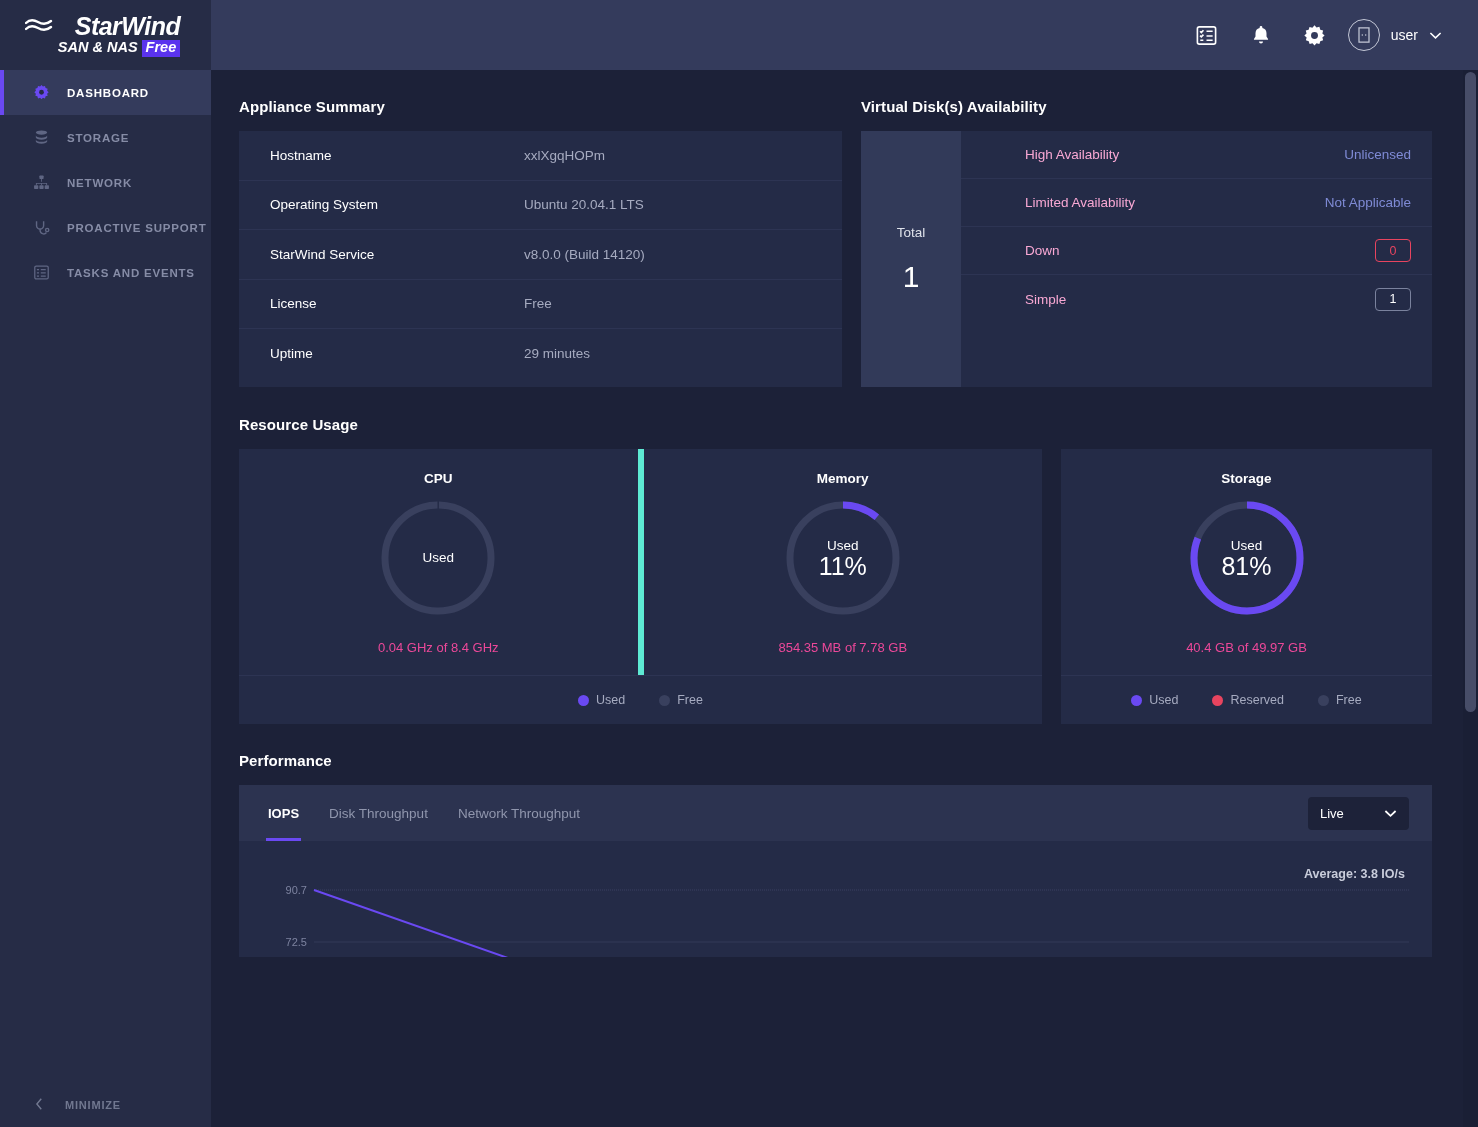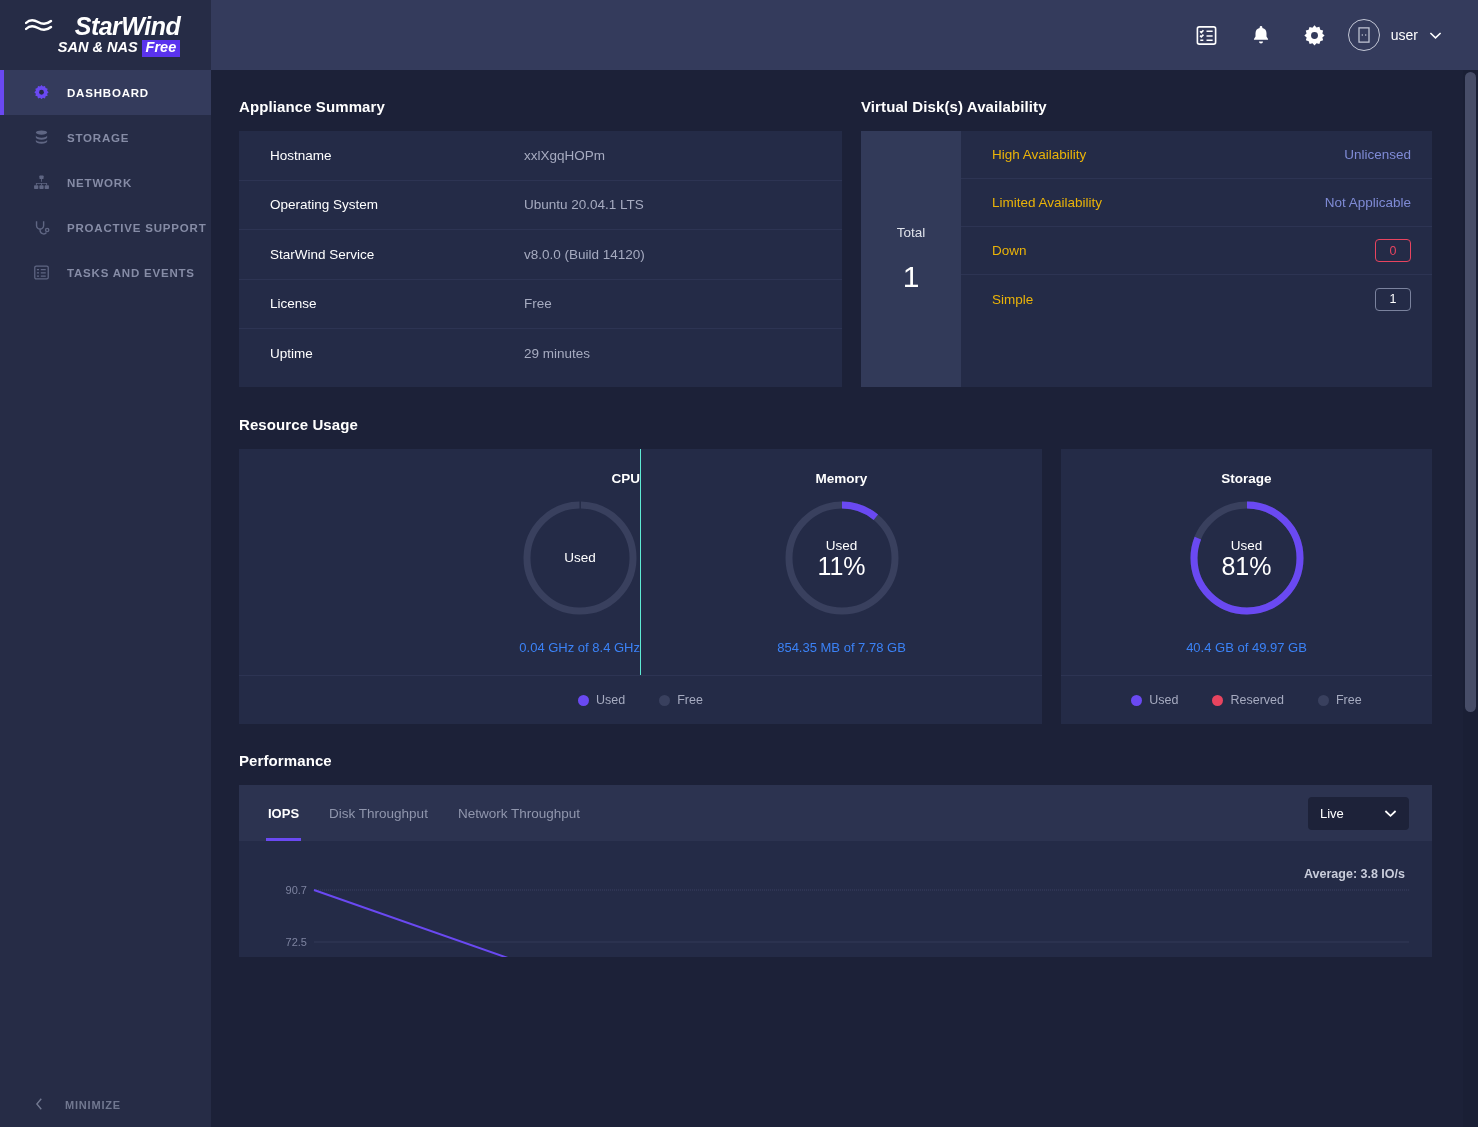--- a/index.html
+++ b/index.html
@@ -115,21 +115,21 @@
     gap: 20px;
   }
   .vd-total-label { color: #dfe2ea; font-size: 13.5px; }
   .vd-total-value { color: #ffffff; font-size: 30px; font-weight: 300; line-height: 1.1; }
   .vd-rows { flex: 1; }
   .vd-row {
     height: 48px; display: flex; align-items: center;
     border-bottom: 1px solid #2d3453; padding: 0 21px 0 31px;
   }
   .vd-row:nth-child(4) { border-bottom: none; }
-  .vd-label { flex: 1; color: #eab308; font-size: 13.5px; }
+  .vd-label { flex: 1; color: #f9a8d4; font-size: 13.5px; margin-left: 33px; }
   .vd-status { font-size: 13.5px; }
   .vd-status.unlicensed { color: #7f8bd6; }
   .vd-status.na { color: #7f8bd6; }
   .vd-badge {
     min-width: 36px; height: 23px; border-radius: 4px;
     display: inline-flex; align-items: center; justify-content: center;
     font-size: 12.5px; padding: 0 9px;
   }
   .vd-badge.danger { border: 1px solid #e8445f; color: #e8445f; }
   .vd-badge.neutral { border: 1px solid #7a829d; color: #ffffff; }
@@ -138,33 +138,33 @@
   .res-wrap { display: flex; gap: 19px; margin-top: 0; }
   .res-group {
     display: flex; background: #242b47; width: 803px; flex: 0 0 803px;
     flex-direction: column;
   }
   .res-group-inner { display: flex; }
   .res-panel {
     flex: 1; padding: 22px 0 20px 0;
     display: flex; flex-direction: column; align-items: center;
   }
-  .res-panel.bordered { border-right: 1px solid #5eead4; align-items: flex-end; }
+  .res-panel.bordered { border-right: 6px solid #5eead4; }
   .res-storage {
     flex: 1; background: #242b47; display: flex; flex-direction: column;
   }
   .res-title { font-size: 13.5px; font-weight: bold; color: #ffffff; margin-bottom: 12px; }
   .donut-wrap { position: relative; width: 120px; height: 120px; }
   .donut-center {
     position: absolute; inset: 0; display: flex; flex-direction: column;
     align-items: center; justify-content: center; gap: 1px;
   }
   .donut-used { color: #ffffff; font-size: 13.5px; }
   .donut-pct { color: #ffffff; font-size: 25px; font-weight: 300; line-height: 1; }
-  .res-sub { color: #3b82f6; font-size: 13px; margin-top: 22px; }
+  .res-sub { color: #ec4899; font-size: 13px; margin-top: 22px; }
   .legend {
     border-top: 1px solid #2d3453; height: 49px;
     display: flex; align-items: center; justify-content: center; gap: 34px;
   }
   .legend-item { display: flex; align-items: center; gap: 7px; color: #a6abc0; font-size: 12.5px; }
   .legend-dot { width: 11px; height: 11px; border-radius: 50%; }
 
   
   .perf-card { margin-top: 0; background: #242b47; height: 172px; position: relative; overflow: hidden; }
   .perf-head {

